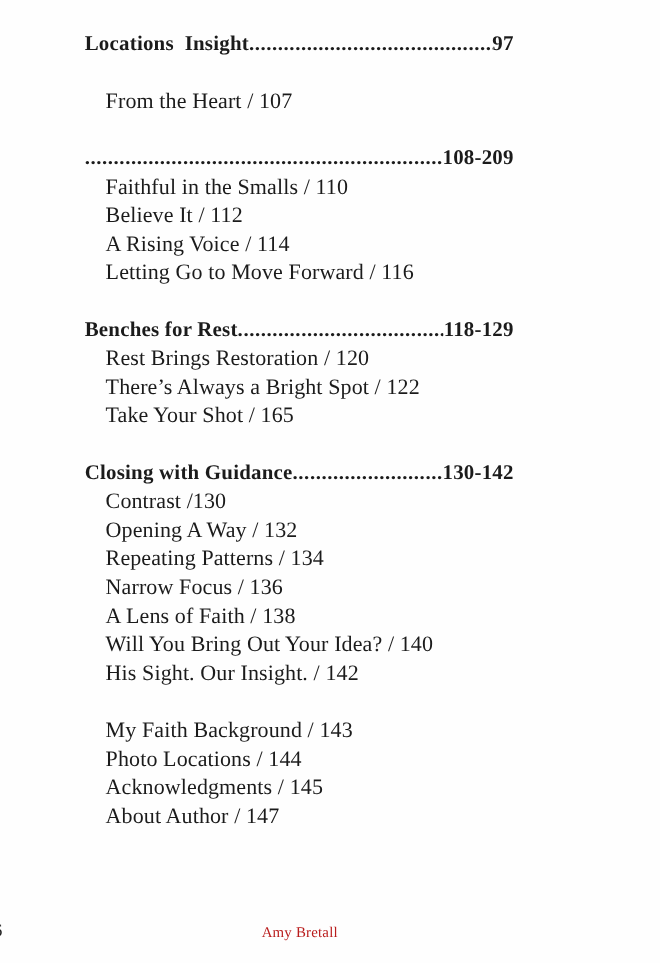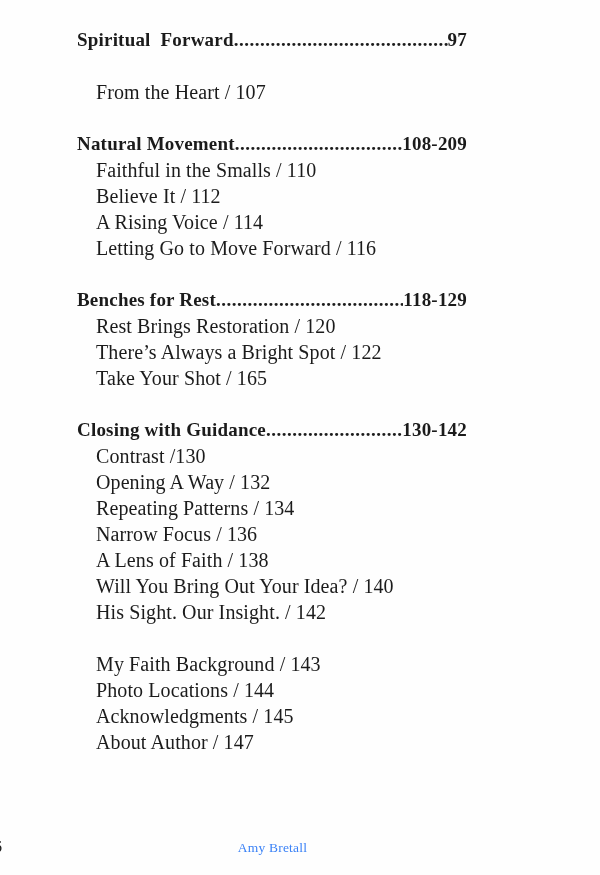--- a/index.html
+++ b/index.html
@@ -63,50 +63,49 @@
     letter-spacing: 0.1px;
     margin-left: 19px;
   }
   .footer-author {
     position: absolute;
     top: 840px;
     left: 0;
     width: 545px;
     text-align: center;
     font-size: 13.5px;
-    color: #3b82f6;
+    color: #b91c1c;
     letter-spacing: 0.2px;
   }
   .partial-page-number {
     position: absolute;
     top: 838px;
     left: -6px;
     font-size: 16px;
     color: #202020;
     overflow: visible;
   }
 </style>
 </head>
 <body>
 
 <div class="page">
   <div class="toc" id="toc-root">
       <div class="toc-section">
         <div class="toc-heading-row">
-          <span class="toc-title">Spiritual  Forward</span>
+          <span class="toc-title">Locations  Insight</span>
           <span class="leader"></span>
           <span class="toc-page-num">97</span>
         </div>
       </div>
       <div class="toc-section">
         <div class="toc-item">From the Heart / 107</div>
       </div>
       <div class="toc-section">
         <div class="toc-heading-row">
-          <span class="toc-title">Natural Movement</span>
           <span class="leader"></span>
           <span class="toc-page-num">108-209</span>
         </div>
         <div class="toc-item">Faithful in the Smalls / 110</div>
         <div class="toc-item">Believe It / 112</div>
         <div class="toc-item">A Rising Voice / 114</div>
         <div class="toc-item">Letting Go to Move Forward / 116</div>
       </div>
       <div class="toc-section">
         <div class="toc-heading-row">

